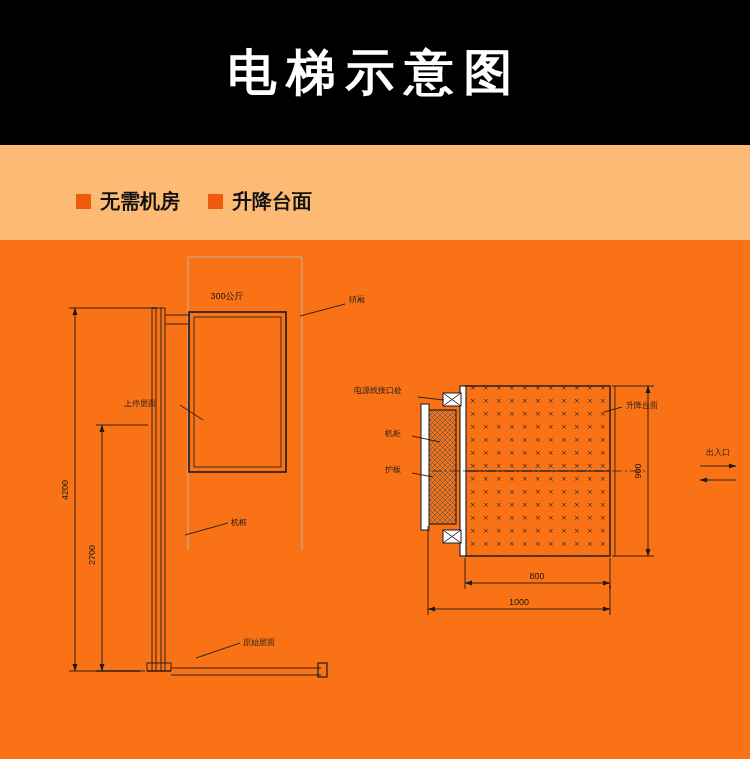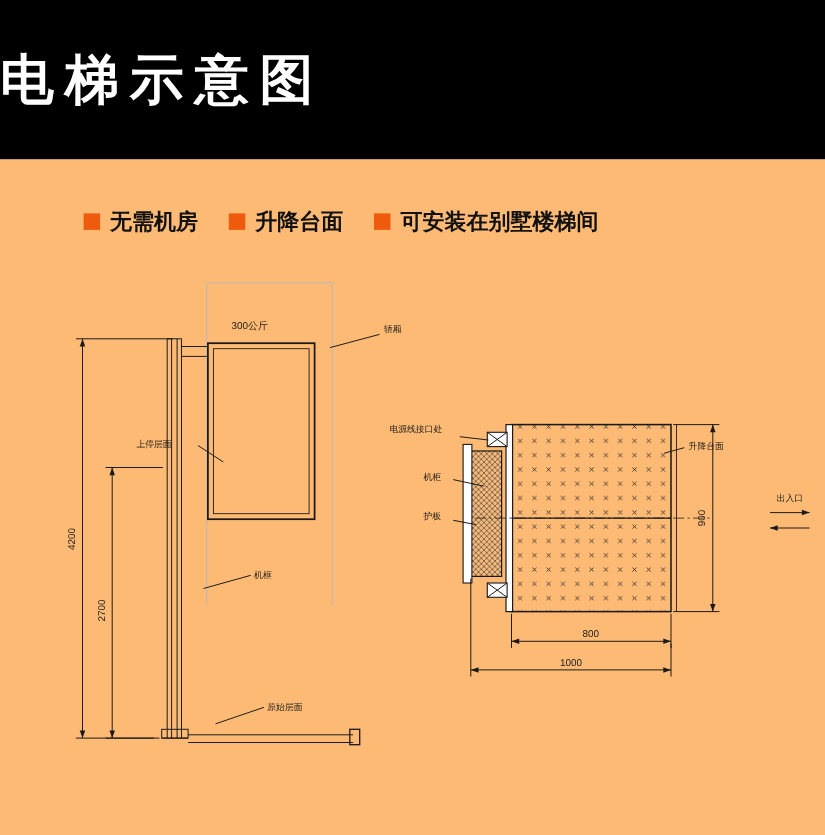--- a/index.html
+++ b/index.html
@@ -22,21 +22,21 @@
   }
   
   .title-band {
     position: absolute;
     left: 0; top: 0;
     width: 750px;
     height: 145px;
     background: #000000;
     display: flex;
     align-items: center;
-    justify-content: flex-start;
+    justify-content: center;
   }
   .title-text {
     color: #ffffff;
     font-size: 49px;
     font-weight: bold;
     letter-spacing: 10px;
     font-family: "DejaVu Sans", "Liberation Sans", sans-serif;
   }
   
   .features {
@@ -68,21 +68,21 @@
     font-weight: bold;
     font-family: "DejaVu Sans", "Liberation Sans", sans-serif;
     white-space: nowrap;
   }
   
   .drawing {
     position: absolute;
     left: 0; top: 240px;
     width: 750px;
     height: 519px;
-    background: #fdba74;
+    background: #f97316;
   }
   svg.cad { display: block; }
   .lbl {
     font-family: "DejaVu Sans", "Liberation Sans", sans-serif;
     font-size: 8px;
     fill: #1a1a1a;
   }
   .lbl-num {
     font-family: "Liberation Sans", sans-serif;
     font-size: 9px;
@@ -105,24 +105,20 @@
 
   <div class="features">
     <div class="feature">
       <span class="bullet"></span>
       <span class="feature-label">无需机房</span>
     </div>
     <div class="feature">
       <span class="bullet"></span>
       <span class="feature-label">升降台面</span>
     </div>
-    <div class="feature">
-      <span class="bullet"></span>
-      <span class="feature-label">可安装在别墅楼梯间</span>
-    </div>
   </div>
 
   <div class="drawing">
     <svg class="cad" width="750" height="519" viewBox="0 0 750 519">
 
       <g stroke="#1a1a1a" fill="none" stroke-width="0.9">
 
         <g stroke="#b9b9b9" stroke-width="0.9">
           <line x1="188" y1="17" x2="188" y2="310"></line>
           <line x1="188" y1="17" x2="302" y2="17"></line>

